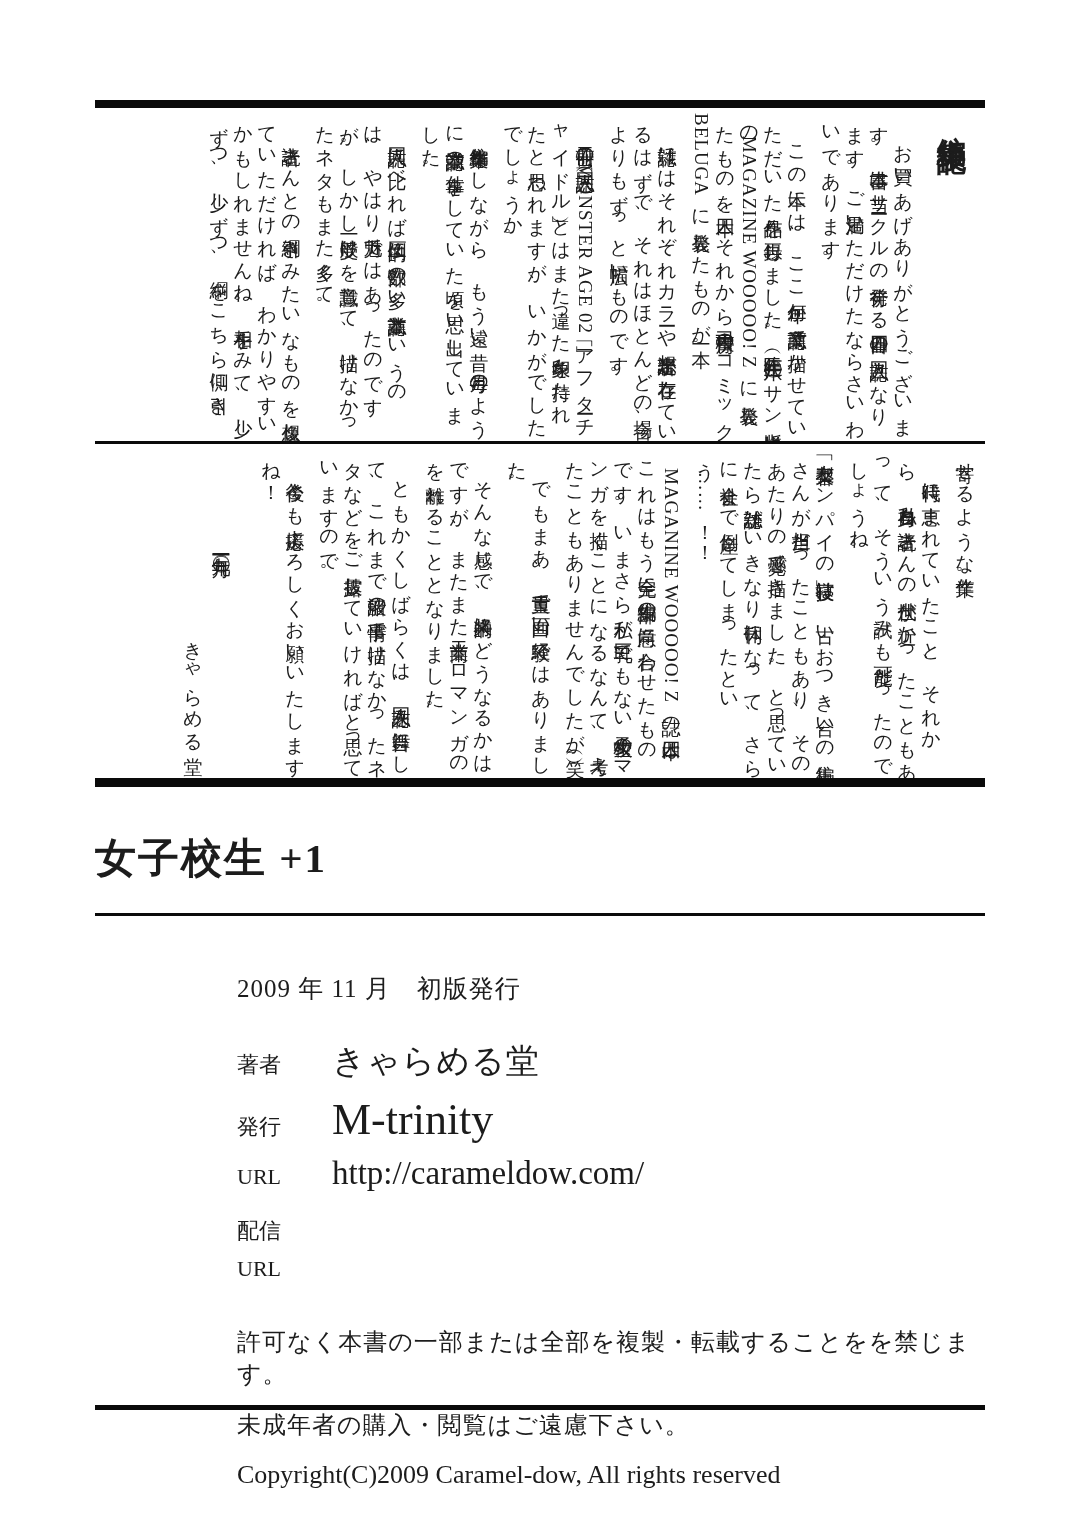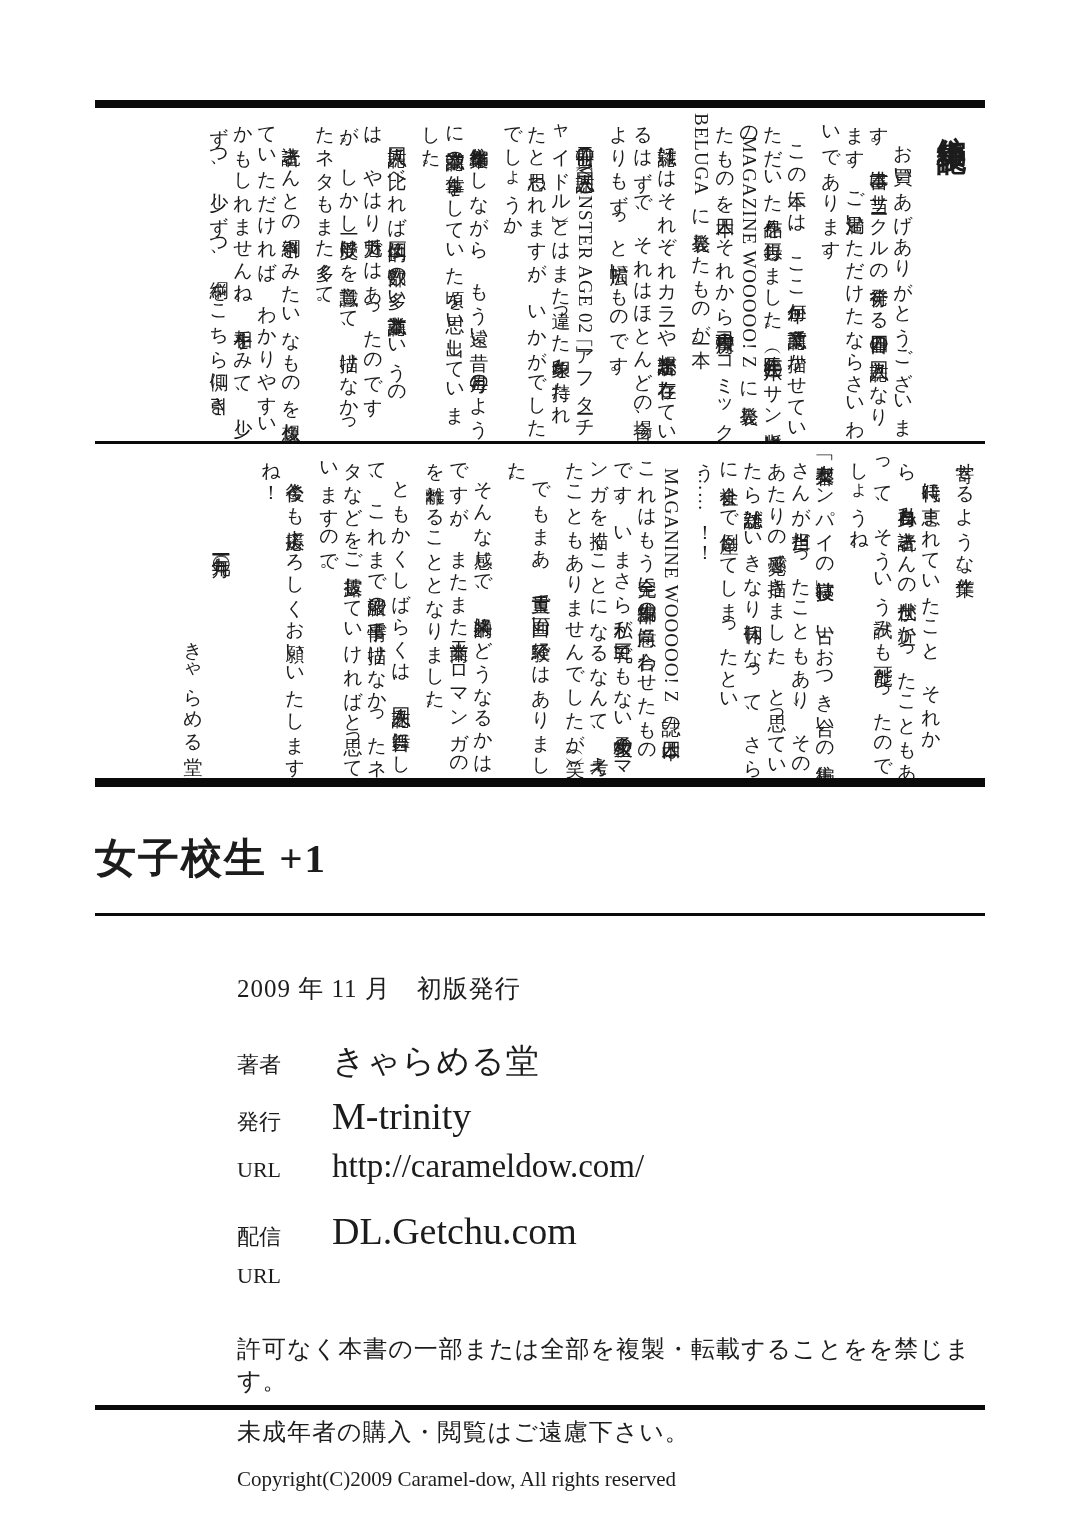--- a/index.html
+++ b/index.html
@@ -96,30 +96,30 @@
     display: flex;
     align-items: baseline;
     margin-bottom: 10px;
   }
   .info-label {
     width: 95px;
     font-size: 22px;
     flex: 0 0 auto;
   }
   .info-value-ja { font-size: 33px; letter-spacing: 1px; }
-  .info-value-lg { font-size: 38px; }
+  .info-value-lg { font-size: 44px; }
   .info-value-url { font-size: 33px; }
   .row-gap-top { margin-top: 24px; }
   .notices { margin-top: 44px; }
   .notice-line {
     font-size: 24px;
     letter-spacing: 1px;
     margin-bottom: 19px;
   }
-  .notice-copyright { font-size: 21px; letter-spacing: 0; }
+  .notice-copyright { font-size: 26px; letter-spacing: 0; }
   .final-rule {
     position: absolute;
     left: 95px;
     top: 1405px;
     width: 890px;
     height: 5px;
     background: #0a0a0a;
   }
 </style>
 </head>
@@ -172,21 +172,20 @@
     <div class="info-row">
       <span class="info-label">発行</span>
       <span class="info-value-lg">M-trinity</span>
     </div>
     <div class="info-row">
       <span class="info-label">URL</span>
       <span class="info-value-url">http://carameldow.com/</span>
     </div>
     <div class="info-row row-gap-top">
       <span class="info-label">配信</span>
-      <span class="info-value-lg">DL.Getchu.com</span>
     </div>
     <div class="info-row">
       <span class="info-label">URL</span>
     </div>
 
     <div class="notices">
       <p class="notice-line">許可なく本書の一部または全部を複製・転載することをを禁じます。</p>
       <p class="notice-line">未成年者の購入・閲覧はご遠慮下さい。</p>
       <p class="notice-line notice-copyright">Copyright(C)2009 Caramel-dow, All rights reserved</p>
     </div>

